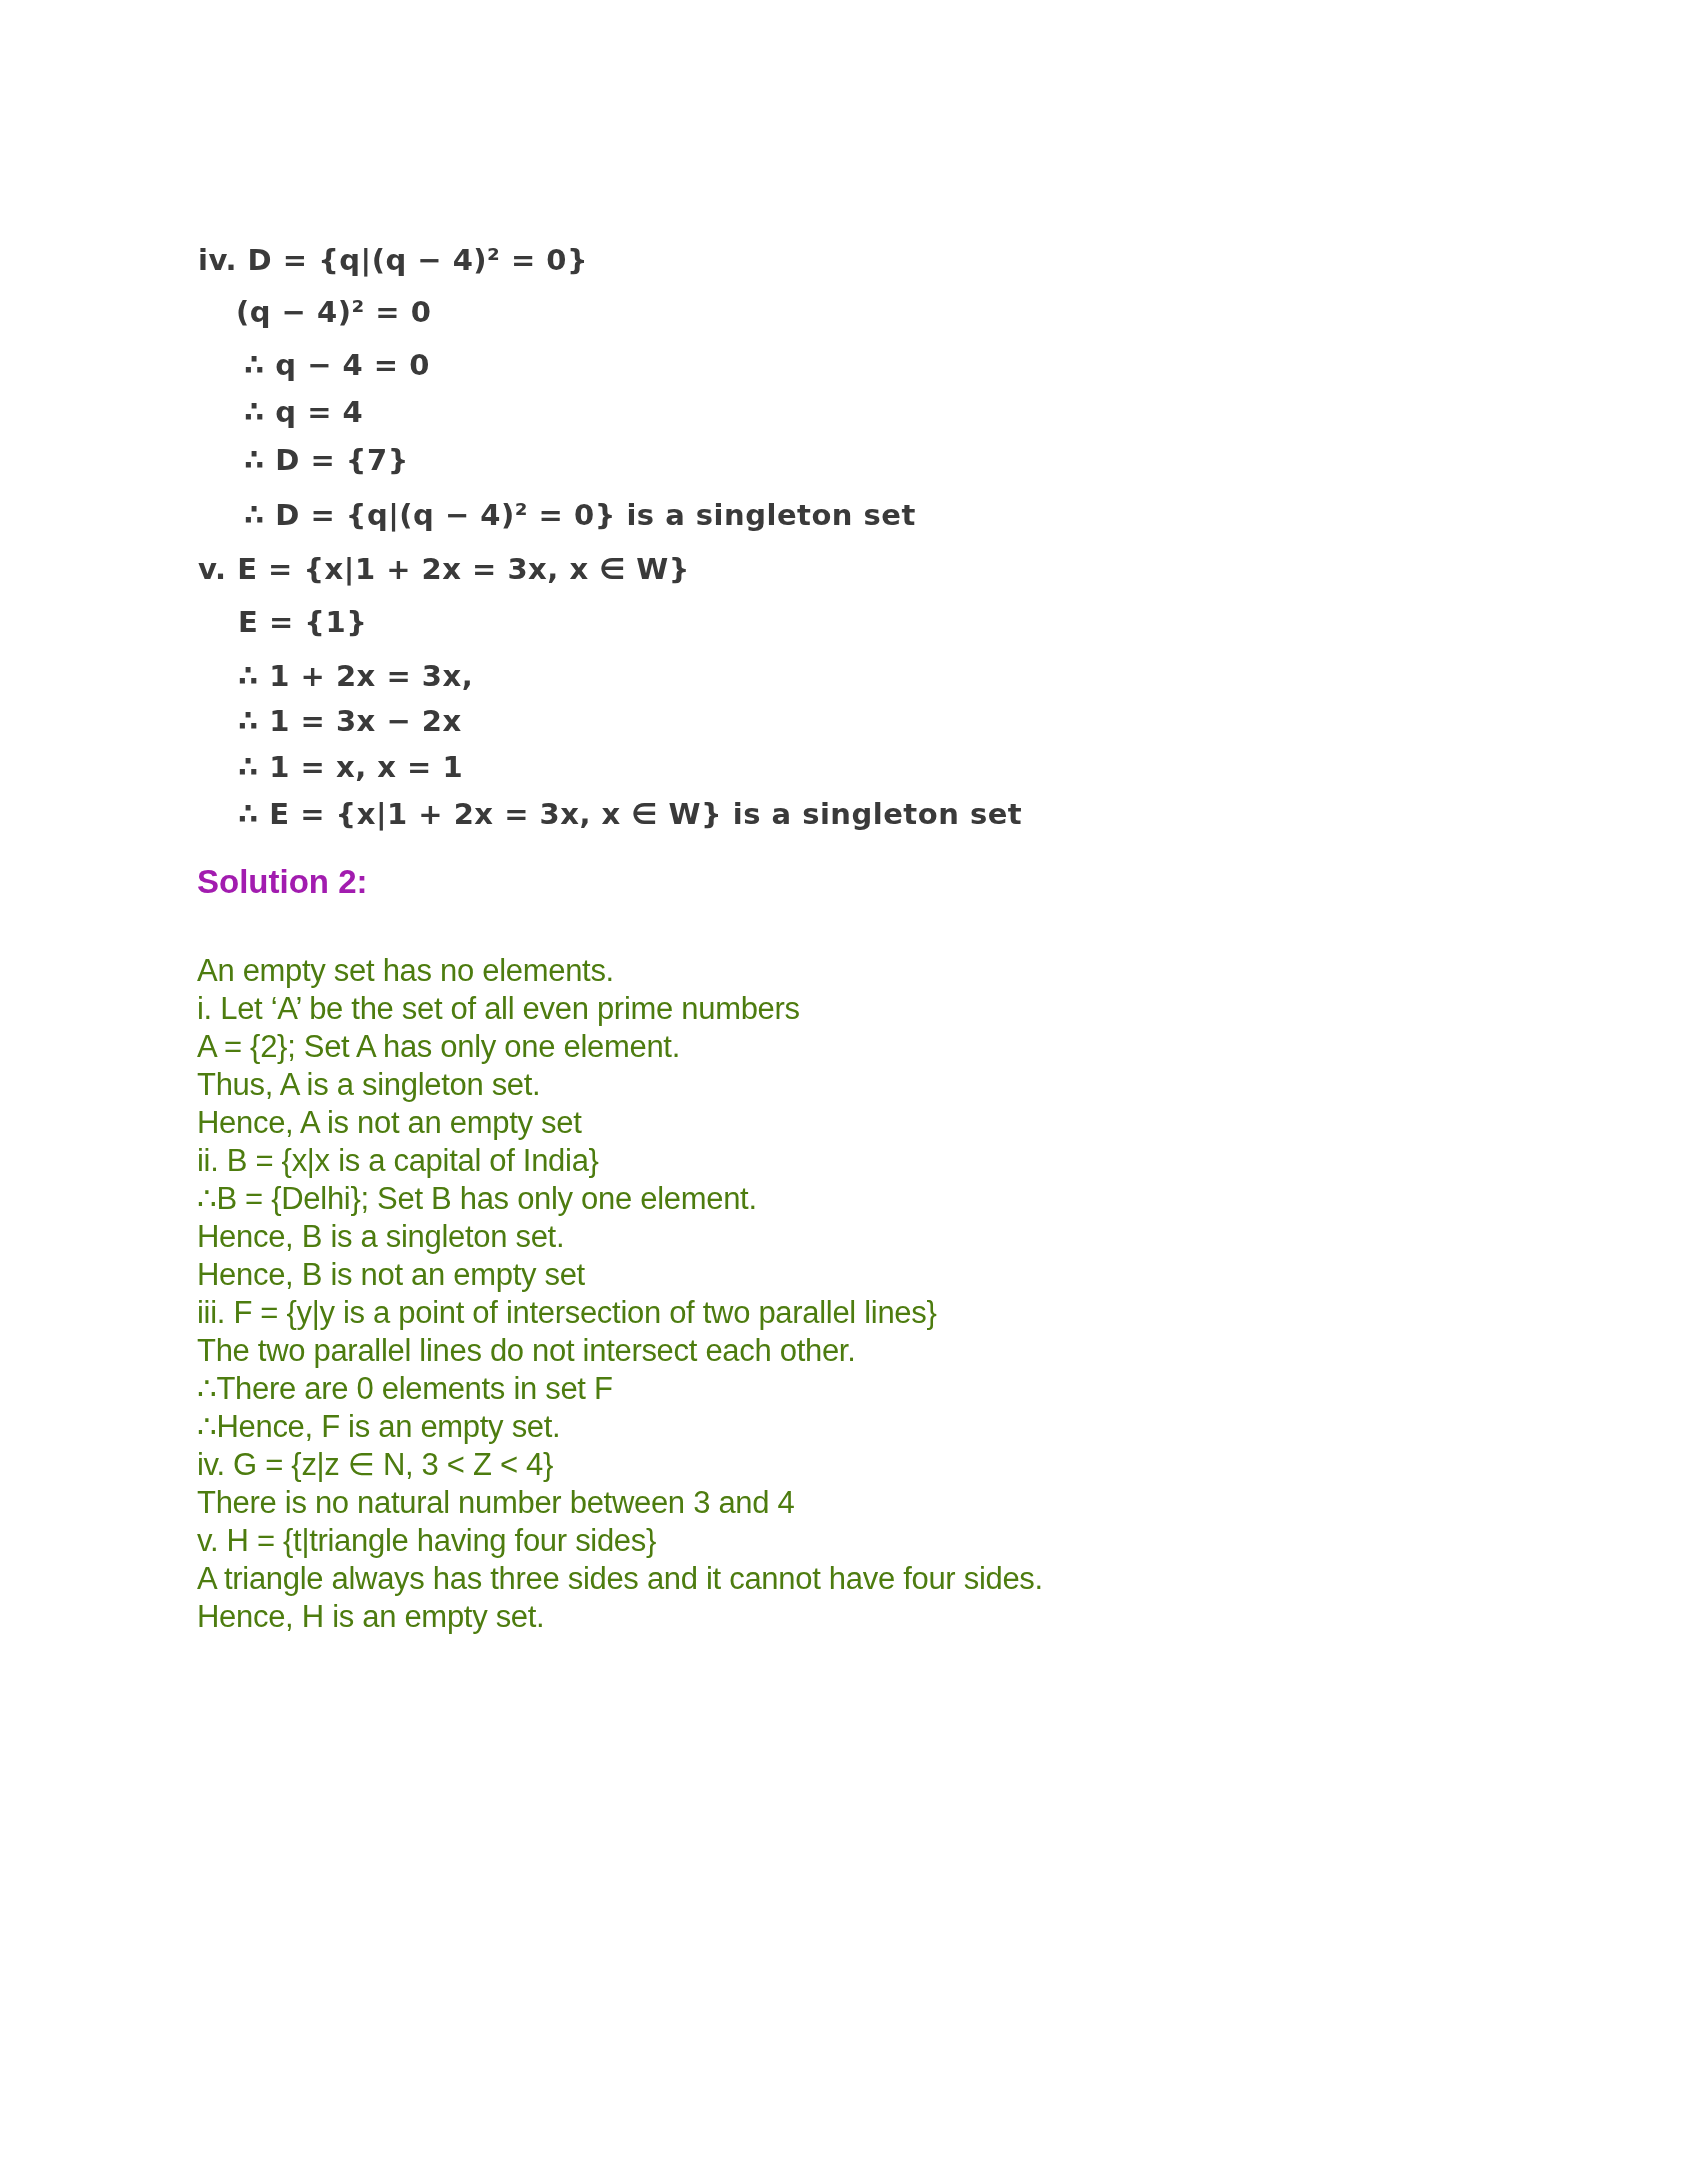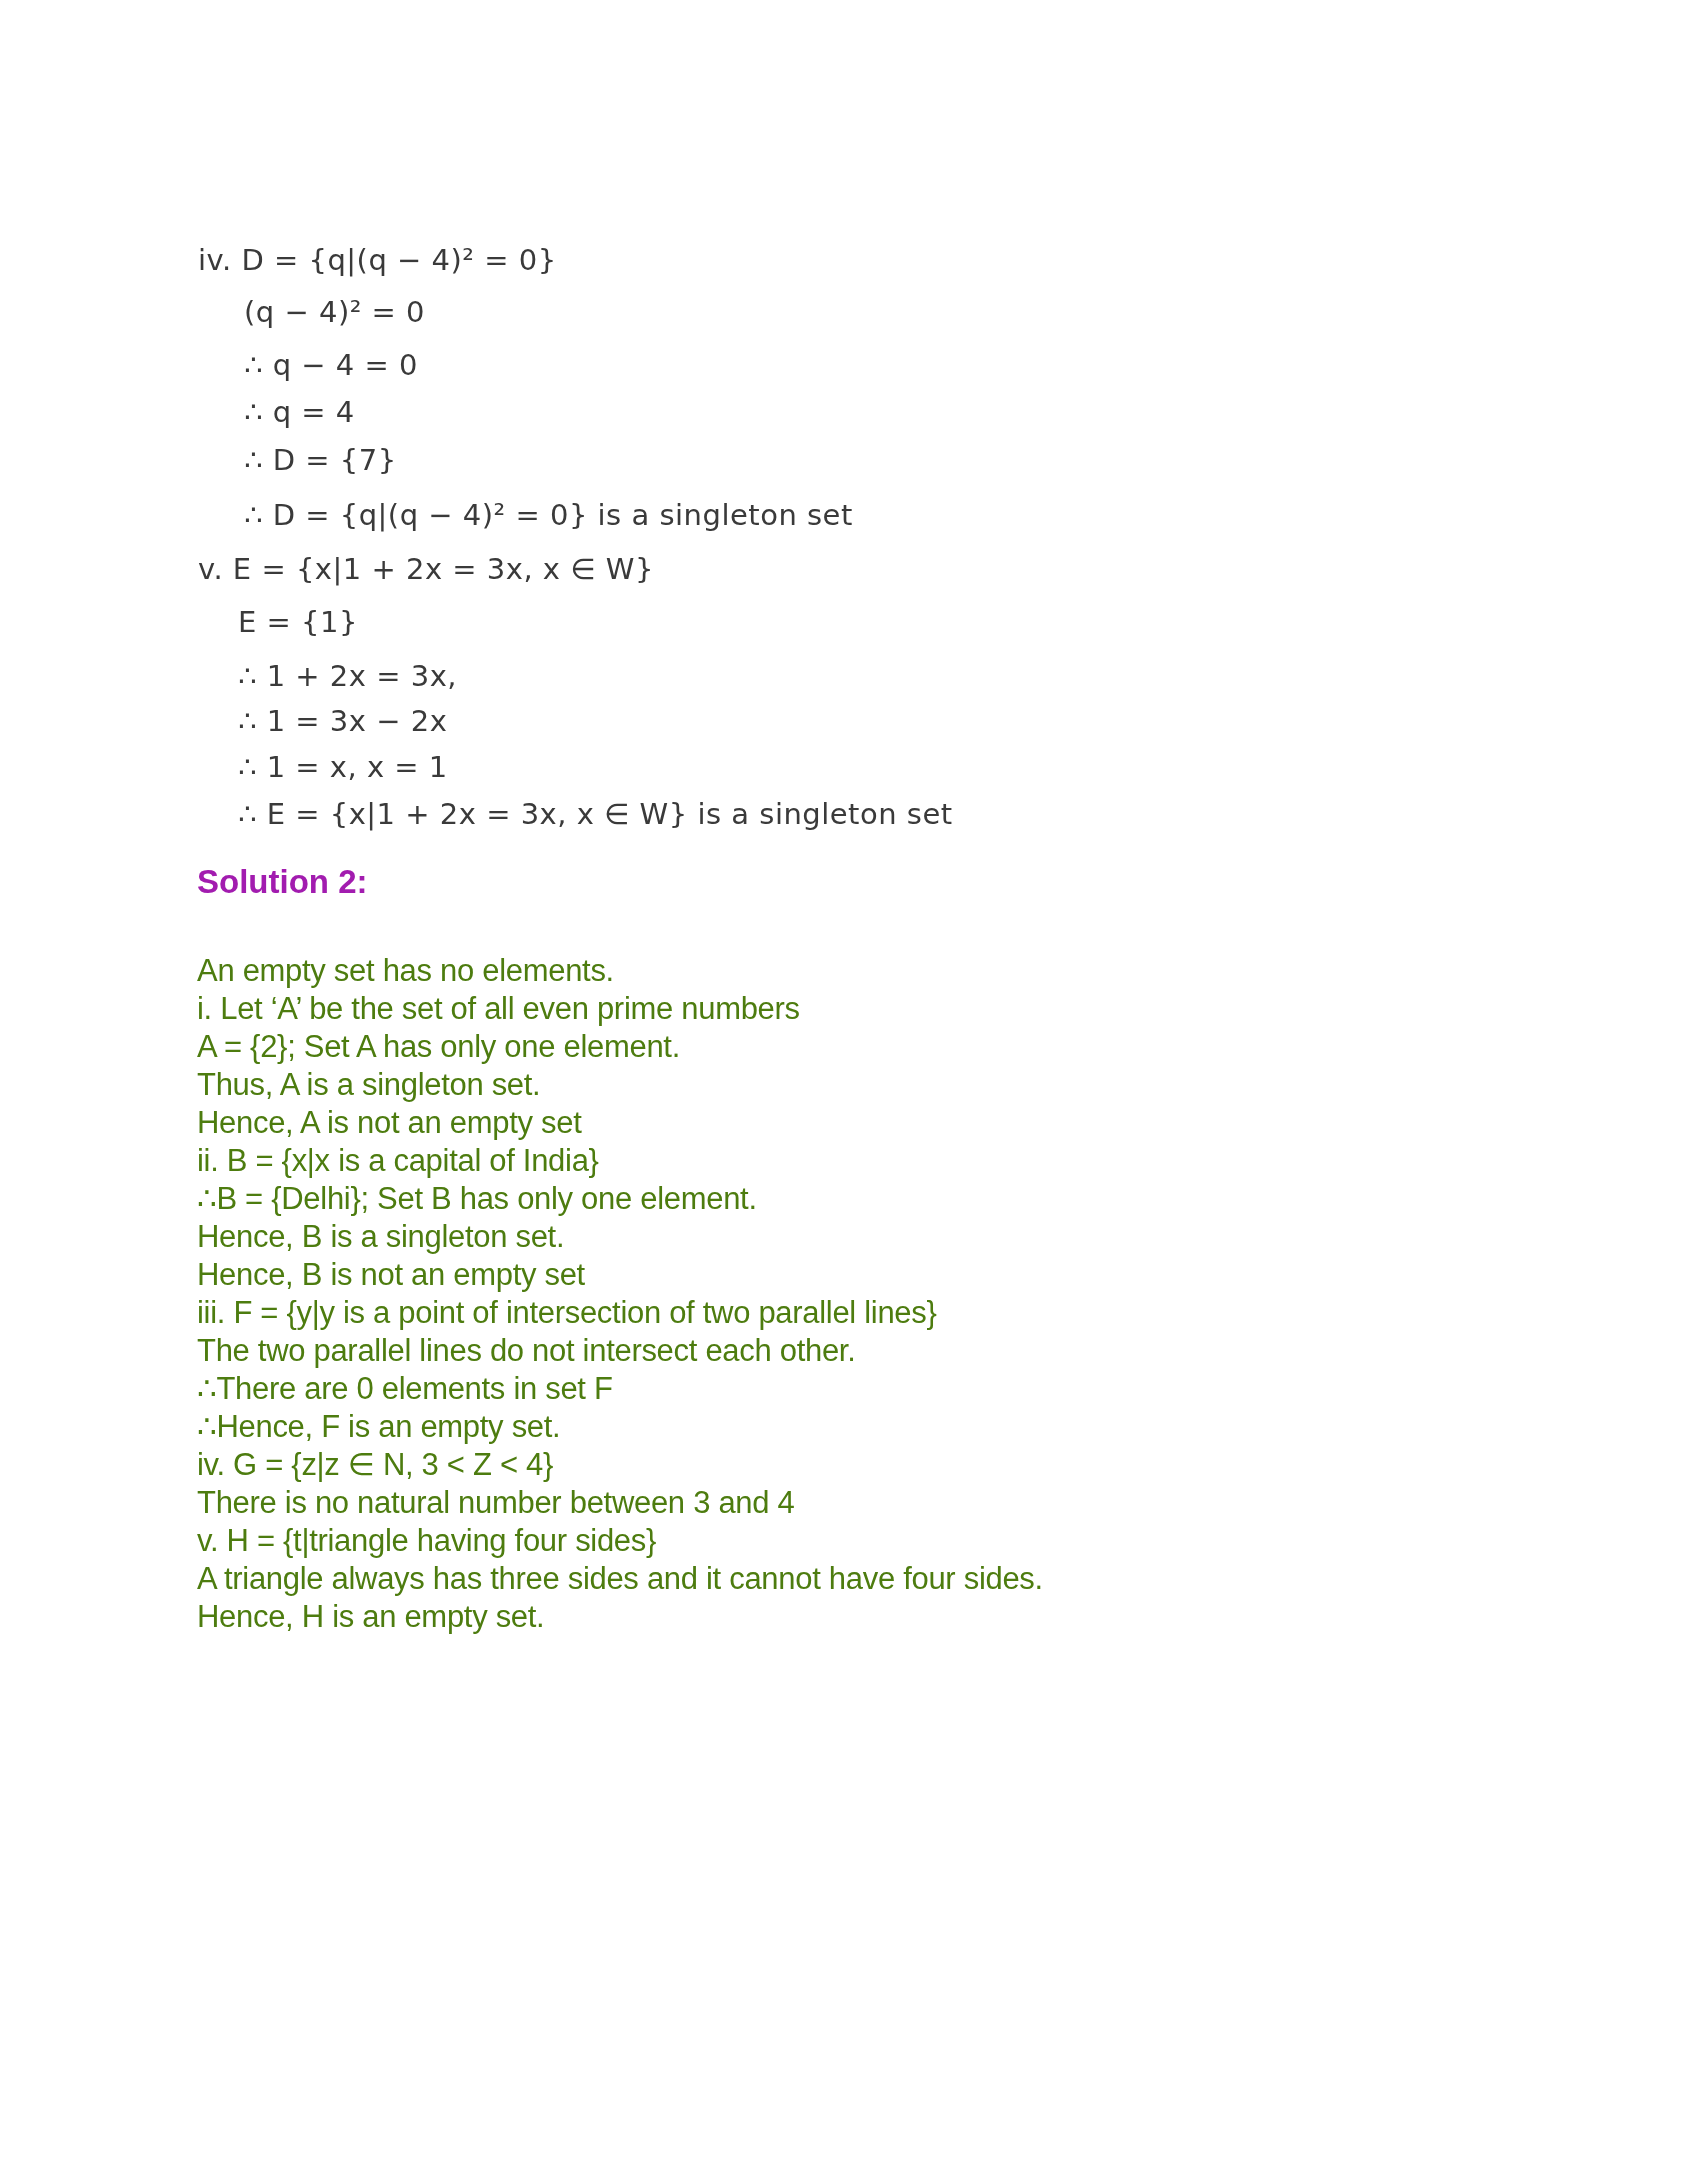--- a/index.html
+++ b/index.html
@@ -1,37 +1,37 @@
 <!DOCTYPE html>
 <html><head>
   <meta charset="utf-8">
   <style>
     html, body { margin: 0; padding: 0; background: #ffffff; }
     body { width: 1683px; height: 2178px; position: relative; overflow: hidden; }
     .math-block {
       position: absolute; left: 198px; top: 243px; width: 752px;
       font-family: "DejaVu Sans", sans-serif; color: #3a3a3a; font-size: 29px;
     }
-    .math-line { position: absolute; white-space: nowrap; letter-spacing: 0.5px; }
+    .math-line { position: absolute; white-space: nowrap; letter-spacing: 0.5px; font-weight: bold; }
     .solution-heading {
       position: absolute; left: 197px; top: 863px;
       font-family: "Liberation Sans", sans-serif; font-weight: bold; font-size: 33px; color: #a21caf;
     }
     .text-block {
       position: absolute; left: 197px; top: 952px;
       font-family: "Liberation Sans", sans-serif; font-size: 31px; color: #4d7c0f;
     }
     .text-line { height: 38px; line-height: 38px; white-space: nowrap; letter-spacing: -0.3px; }
   </style>
 </head>
 <body>
 
 <div class="math-block">
   <div class="math-line" style="top:0px;left:0px;">iv.  D = {q|(q − 4)² = 0}</div>
-  <div class="math-line" style="top:52px;left:46px;">(q − 4)² = 0</div>
+  <div class="math-line" style="top:52px;left:38px;">(q − 4)² = 0</div>
   <div class="math-line" style="top:105px;left:46px;">∴ q − 4 = 0</div>
   <div class="math-line" style="top:152px;left:46px;">∴ q = 4</div>
   <div class="math-line" style="top:200px;left:46px;">∴ D = {7}</div>
   <div class="math-line" style="top:255px;left:46px;">∴ D = {q|(q − 4)² = 0}  is a singleton set</div>
   <div class="math-line" style="top:309px;left:0px;text-align:center;">v.  E = {x|1 + 2x = 3x, x ∈ W}</div>
   <div class="math-line" style="top:362px;left:40px;">E = {1}</div>
   <div class="math-line" style="top:416px;left:40px;">∴ 1 + 2x = 3x,</div>
   <div class="math-line" style="top:461px;left:40px;">∴ 1 = 3x − 2x</div>
   <div class="math-line" style="top:507px;left:40px;">∴ 1 = x, x = 1</div>
   <div class="math-line" style="top:554px;left:40px;">∴ E = {x|1 + 2x = 3x, x ∈ W}  is a singleton set</div>

